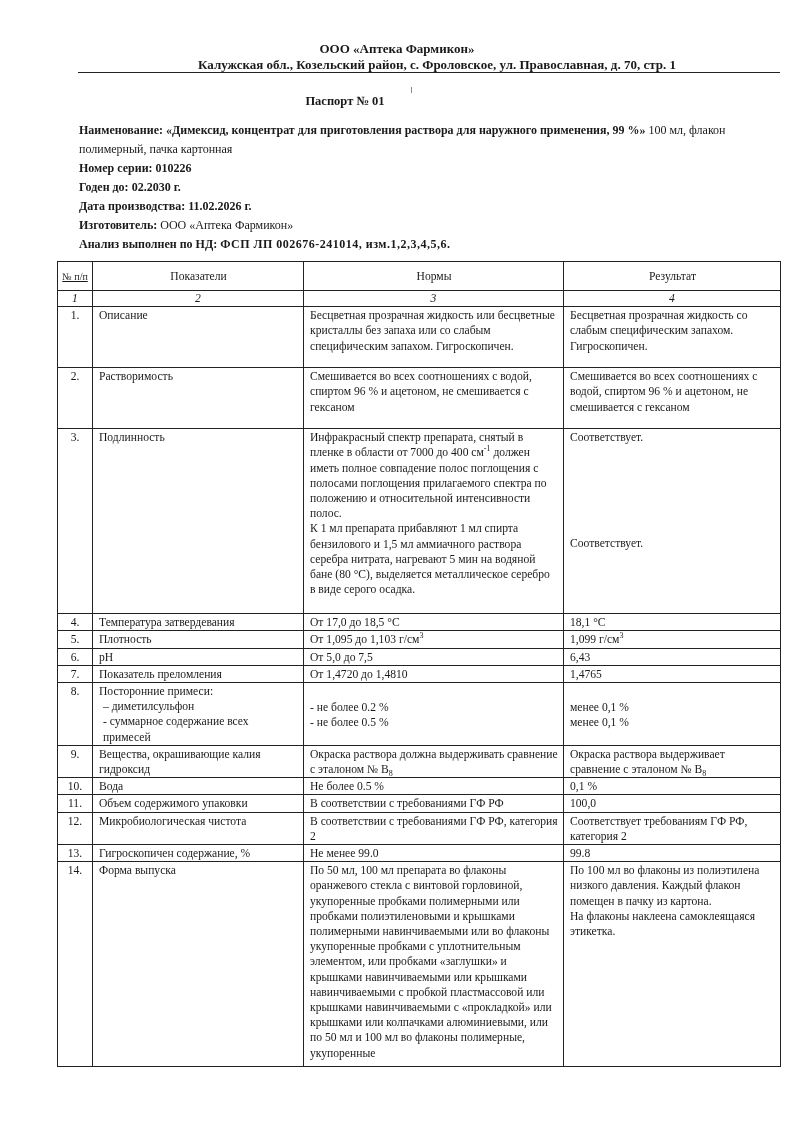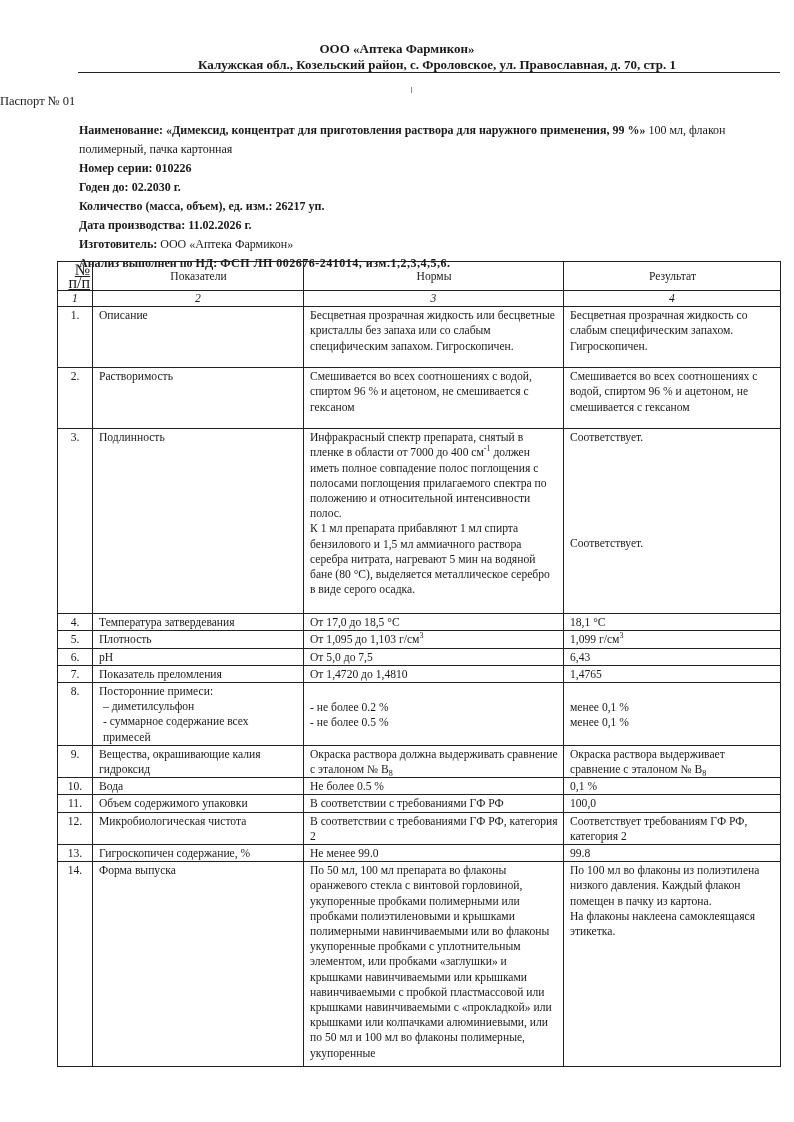--- a/index.html
+++ b/index.html
@@ -4,33 +4,33 @@
 <style>
   html, body { margin:0; padding:0; }
   body {
     width:794px; height:1122px; background:#ffffff; position:relative; overflow:hidden;
     font-family:"Liberation Serif", "DejaVu Serif", serif; color:#1a1a1a;
   }
   .org { position:absolute; left:0; width:794px; top:41px; text-align:center; font-weight:bold; font-size:13px; }
   .addr { position:absolute; left:86px; width:702px; top:57px; text-align:center; font-weight:bold; font-size:13px; }
   .hline { position:absolute; left:78px; width:702px; top:72px; height:0; border-top:1.5px solid #222; }
   .tick { position:absolute; left:411px; top:87px; width:1px; height:6px; background:#888; }
-  .pass { position:absolute; left:0; width:690px; top:94px; font-weight:normal; font-size:12.5px; }
+  .pass { position:absolute; left:0; width:690px; top:94px; text-align:center; font-weight:bold; font-size:12.5px; }
   .info { position:absolute; left:79px; top:121px; width:700px; font-size:12px; line-height:19px; }
   .info .b { font-weight:bold; }
   .info .n { font-weight:normal; }
   table.pt {
     position:absolute; left:57px; top:261px; width:723px; border-collapse:collapse;
     font-size:11.6px; line-height:15.2px; table-layout:fixed;
   }
   table.pt td, table.pt th {
     border:1.2px solid #222; vertical-align:top; padding:1px 5px 0 6px; font-weight:normal;
   }
   table.pt th { vertical-align:middle; height:27px; }
-  table.pt th.no { font-size:16px; line-height:13px; padding:0 2px; text-align:right;text-decoration:underline; }
+  table.pt th.no { font-size:10px; line-height:13px; padding:0 2px; text-align:center;text-decoration:underline; }
   table.pt tr.numrow td { text-align:center; font-style:italic; height:15px; padding:0; }
   table.pt td.num { text-align:center; padding:1px 2px 0 2px; }
   .col1 { width:35px; } .col2 { width:211px; } .col3 { width:260px; } .col4 { width:217px; }
   .r1 { height:61px; } .r2 { height:61px; } .r3 { height:185px; }
   .r-s { height:15px; } .r8 { height:58px; } .r9 { height:31px; } .r12 { height:31px; } .r14 { height:205px; }
   sup, sub { font-size:8px; line-height:0; }
   .gap { height:16px; }
   .ind { padding-left:4px; }
 </style>
 </head>
@@ -42,21 +42,20 @@
 <div class="tick"></div>
 <div class="pass">Паспорт № 01</div>
 
 <div class="info">
   <div>
     <span class="b">Наименование:</span>
     <span class="b">«Димексид, концентрат для приготовления раствора для наружного применения, 99 %»</span><span class="n"> 100 мл, флакон полимерный, пачка картонная</span>
   </div>
   <div><span class="b">Номер серии:</span> <span class="b">010226</span></div>
   <div><span class="b">Годен до:</span> <span class="b">02.2030 г.</span></div>
-  <div><span class="b">Количество (масса, объем), ед. изм.:</span> <span class="b">26217 уп.</span></div>
   <div><span class="b">Дата производства:</span> <span class="b">11.02.2026 г.</span></div>
   <div><span class="b">Изготовитель:</span> <span class="n">ООО «Аптека Фармикон»</span></div>
   <div><span class="b">Анализ выполнен по НД:</span> <span class="b" style="letter-spacing:0.5px">ФСП ЛП 002676-241014, изм.1,2,3,4,5,6.</span></div>
 </div>
 
 <table class="pt">
   <colgroup>
       <col class="col1">
       <col class="col2">
       <col class="col3">

